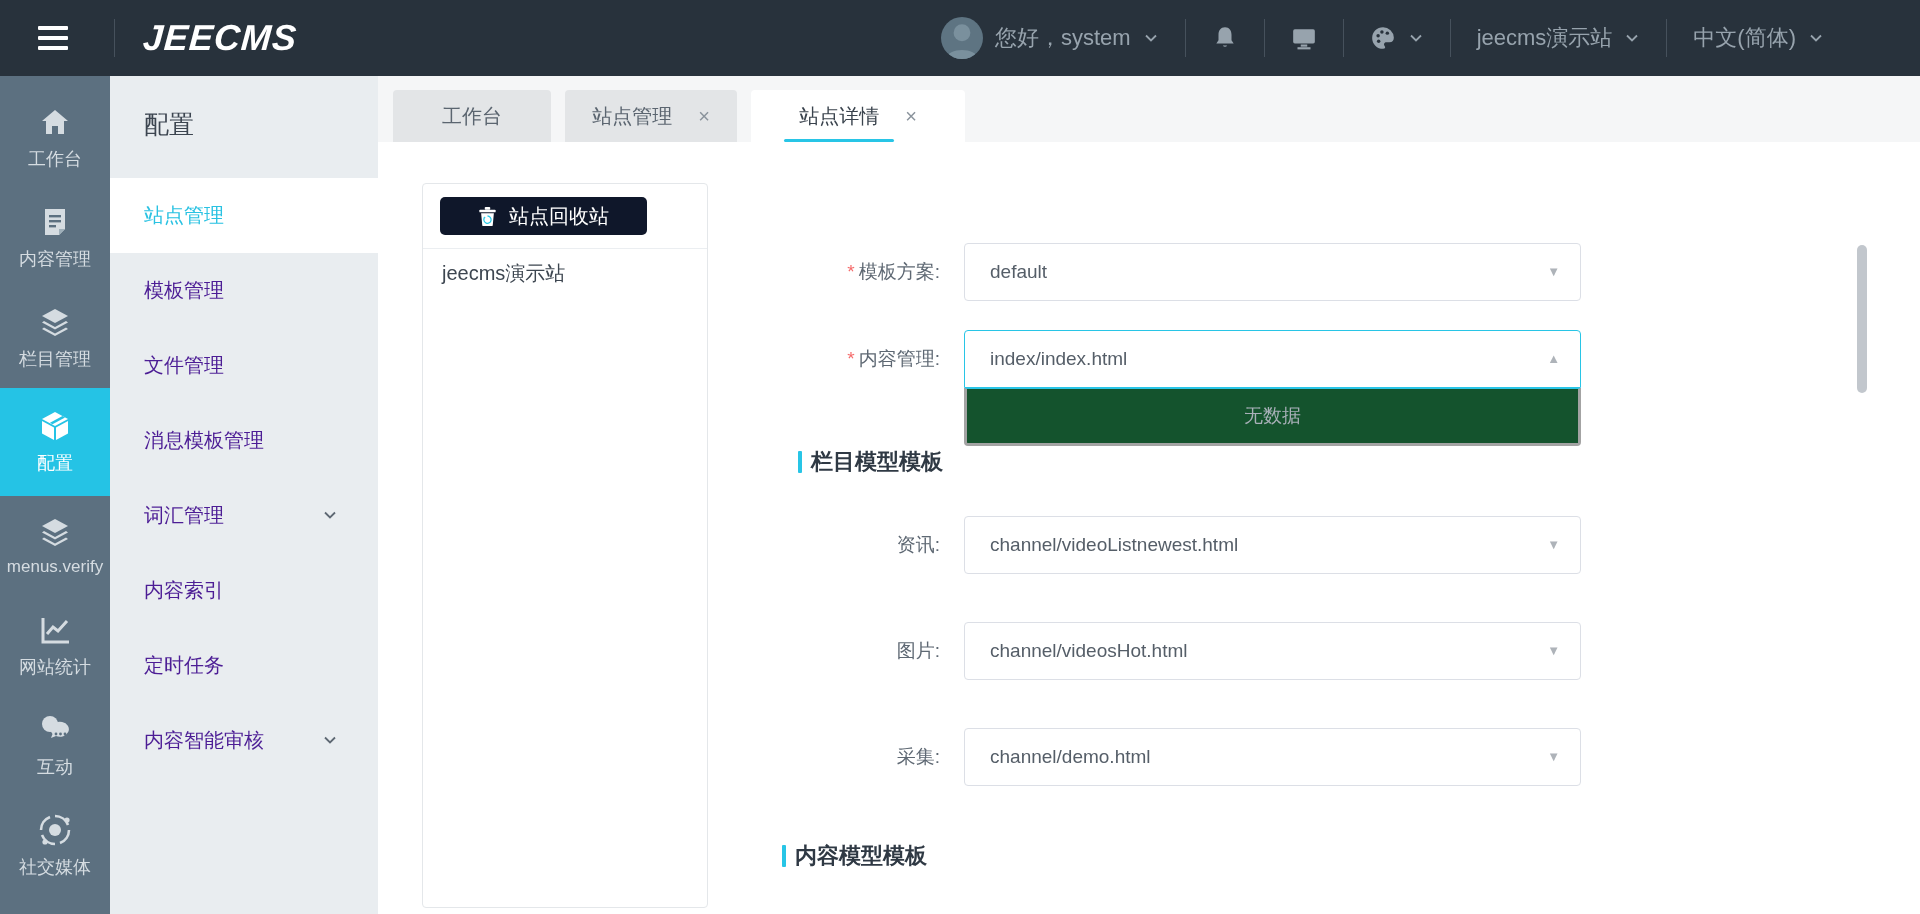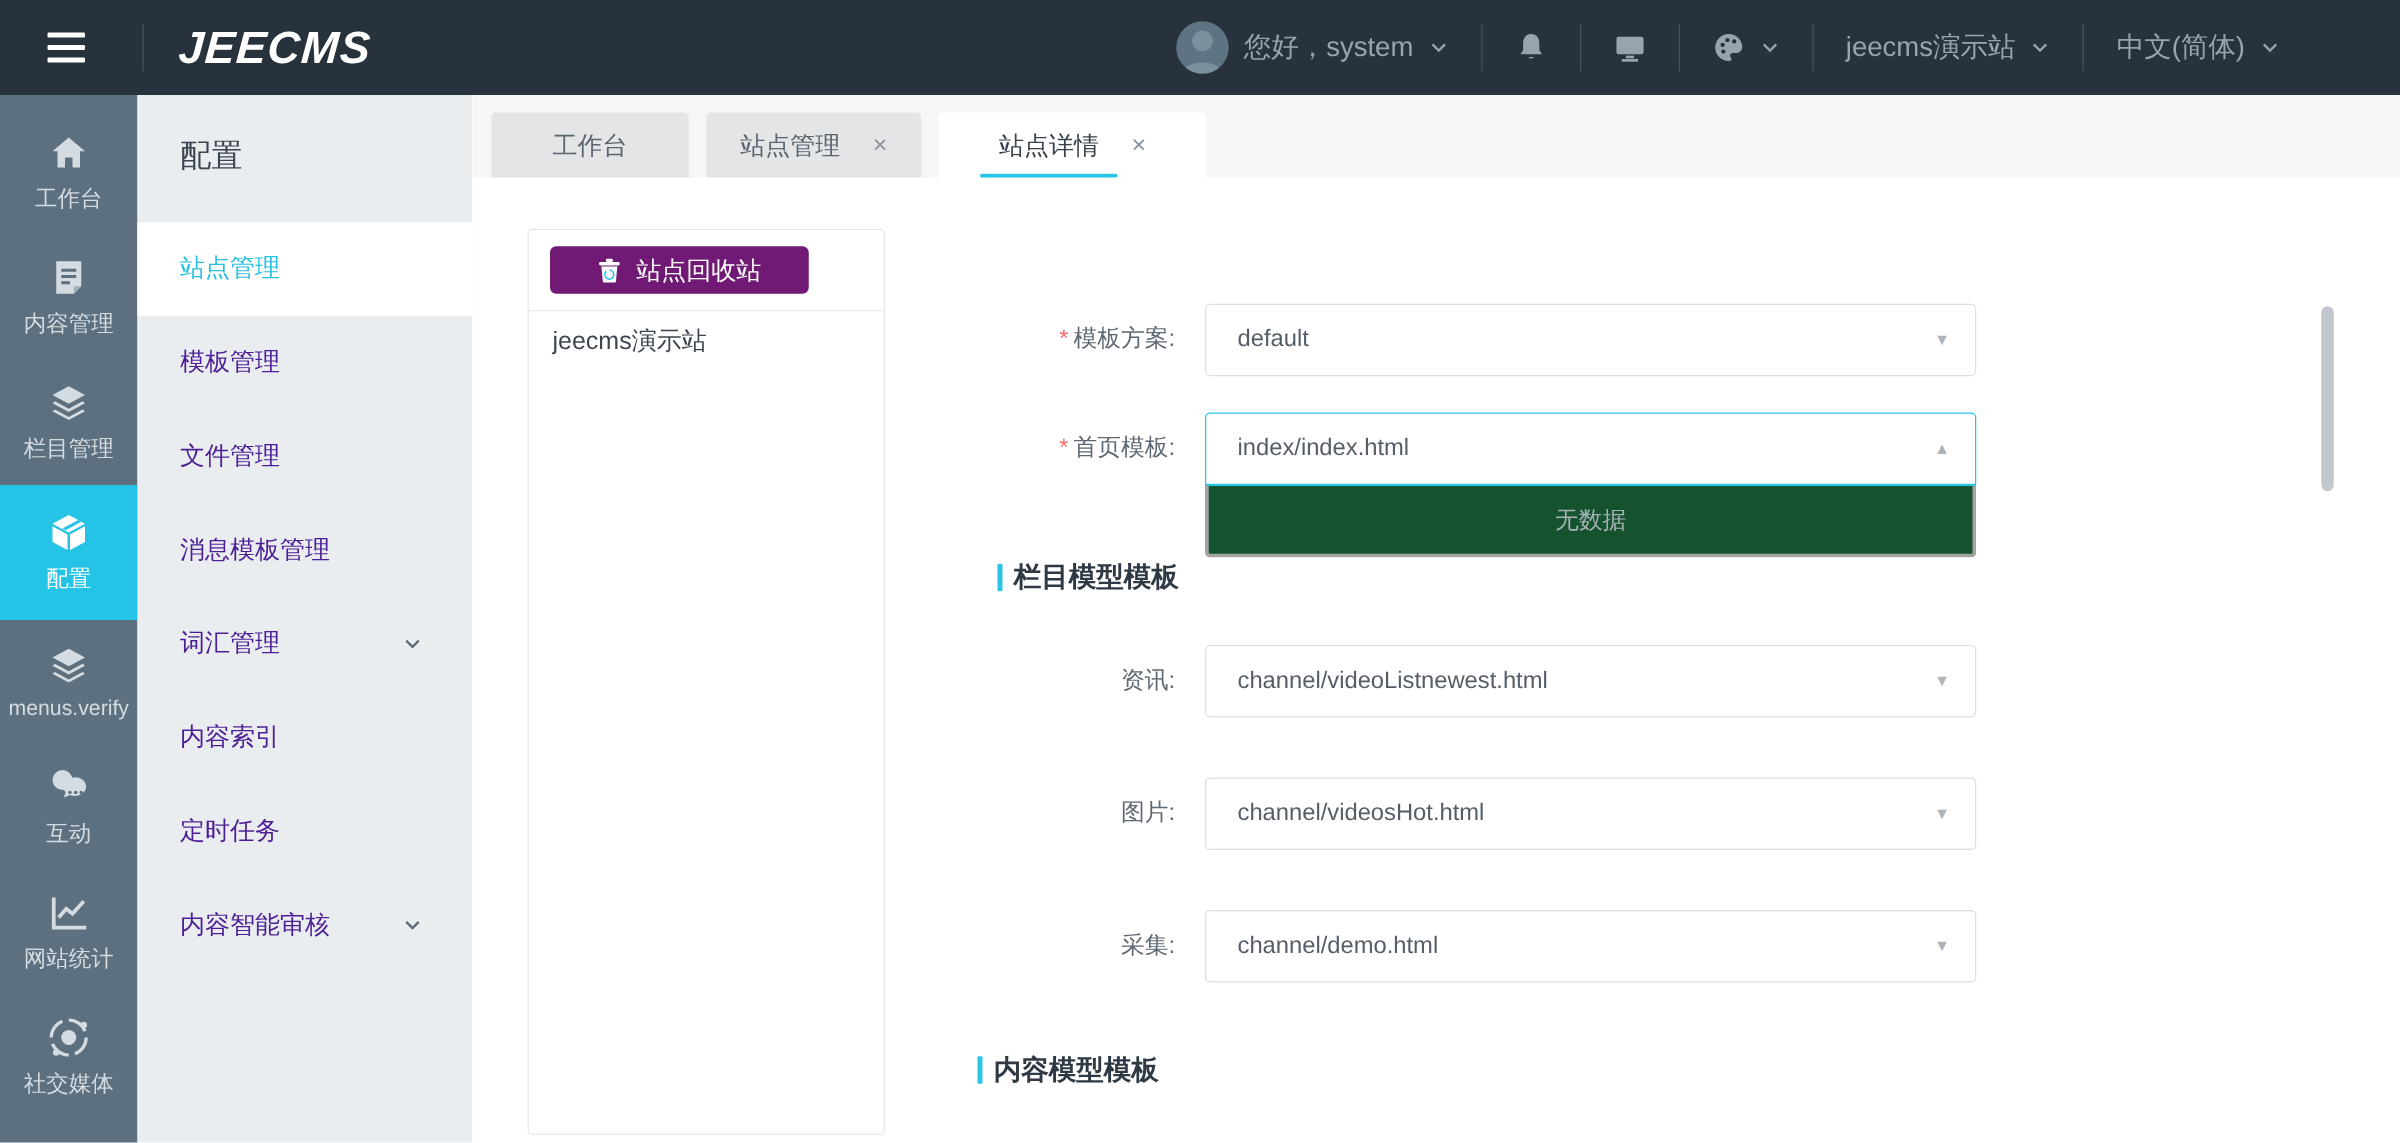--- a/index.html
+++ b/index.html
@@ -57,21 +57,21 @@
   .tab .close { font-size:20px; color:#8A939C; margin-left:26px; cursor:pointer; }
   .tab .underline { position:absolute; left:33px; bottom:0; width:110px; height:3px;
     background:#28C5E6; border-radius:2px; }
 
   .content { position:absolute; left:0; top:66px; width:1542px; height:772px; }
 
   
   .site-card { position:absolute; left:44px; top:41px; width:286px; height:725px;
     border:1px solid #E4E7EA; border-radius:4px; background:#fff; }
   .recycle-btn { position:absolute; left:17px; top:13px; width:207px; height:38px;
-    background:#701a75; border:none; border-radius:5px; color:#fff; font-size:20px;
+    background:#0f172a; border:none; border-radius:5px; color:#fff; font-size:20px;
     display:flex; align-items:center; justify-content:center; gap:12px; cursor:pointer;
     font-family:inherit; }
   .recycle-btn svg { width:19px; height:20px; }
   .card-divider { position:absolute; left:0; top:64px; width:100%; height:1px; background:#EBEEF1; }
   .site-item { position:absolute; left:0; top:64px; width:100%; height:50px; line-height:50px;
     padding-left:19px; font-size:20px; color:#3D4650; cursor:pointer; }
 
   
   .form-row { position:absolute; left:0; width:1300px; height:58px; }
   .form-label { position:absolute; left:0; width:562px; height:58px; line-height:58px;
@@ -202,34 +202,34 @@
   <div class="side-item">
     <svg viewBox="0 0 32 32">
         <path d="M16 3 L29 10 L16 17 L3 10 Z" fill="#D5DCE1"></path>
         <path d="M5 15 L3 16.5 L16 23.5 L29 16.5 L27 15 L16 21 Z" fill="#D5DCE1"></path>
         <path d="M5 21.5 L3 23 L16 30 L29 23 L27 21.5 L16 27.5 Z" fill="#D5DCE1"></path>
       </svg>
     <span class="side-label" style="font-size:17px">menus.verify</span>
   </div>
   <div class="side-item">
     <svg viewBox="0 0 32 32">
+        <path d="M4 4 L4 28 L30 28" fill="none" stroke="#D5DCE1" stroke-width="3"></path>
+        <polyline points="8,20 14,13 19,17 28,7" fill="none" stroke="#D5DCE1" stroke-width="3"></polyline>
+      </svg>
+    <span class="side-label">网站统计</span>
+  </div>
+  <div class="side-item">
+    <svg viewBox="0 0 32 32">
         <path d="M3 6 a8 8 0 0 1 16 0 a8 8 0 0 1 -16 0" fill="#D5DCE1" transform="translate(0,4)"></path>
         <path d="M12 14 a9 7.5 0 1 1 5 8 l-5 2 1.5-4 a9 7.5 0 0 1 -1.5 -6" fill="#D5DCE1"></path>
         <circle cx="17" cy="20" r="1.4" fill="#5C7080"></circle>
         <circle cx="21.5" cy="20" r="1.4" fill="#5C7080"></circle>
         <circle cx="26" cy="20" r="1.4" fill="#5C7080"></circle>
       </svg>
     <span class="side-label">互动</span>
-  </div>
-  <div class="side-item">
-    <svg viewBox="0 0 32 32">
-        <path d="M4 4 L4 28 L30 28" fill="none" stroke="#D5DCE1" stroke-width="3"></path>
-        <polyline points="8,20 14,13 19,17 28,7" fill="none" stroke="#D5DCE1" stroke-width="3"></polyline>
-      </svg>
-    <span class="side-label">网站统计</span>
   </div>
   <div class="side-item">
     <svg viewBox="0 0 32 32">
         <circle cx="16" cy="16" r="6" fill="#D5DCE1"></circle>
         <path d="M16 2 a14 14 0 0 1 13 9" fill="none" stroke="#D5DCE1" stroke-width="2.6"></path>
         <path d="M30 16 a14 14 0 0 1 -9 13" fill="none" stroke="#D5DCE1" stroke-width="2.6"></path>
         <path d="M16 30 a14 14 0 0 1 -13 -9" fill="none" stroke="#D5DCE1" stroke-width="2.6"></path>
         <path d="M2 16 a14 14 0 0 1 9 -13" fill="none" stroke="#D5DCE1" stroke-width="2.6"></path>
         <circle cx="28" cy="6" r="2.6" fill="#D5DCE1"></circle>
         <circle cx="6" cy="28" r="2.6" fill="#D5DCE1"></circle>
@@ -295,21 +295,21 @@
 
     <div class="form-row row1">
       <div class="form-label"><span class="req">*</span><span>模板方案:</span></div>
       <div class="select">
         <span>default</span>
         <span class="caret">▼</span>
       </div>
     </div>
 
     <div class="form-row row2">
-      <div class="form-label"><span class="req">*</span><span>首页模板:</span></div>
+      <div class="form-label"><span class="req">*</span><span>内容管理:</span></div>
       <div class="select focus">
         <span>index/index.html</span>
         <span class="caret">▲</span>
       </div>
     </div>
     <div class="dropdown-panel">无数据</div>
 
     <div class="section-head sec1">
       <div class="section-bar"></div>
       <div class="section-title">栏目模型模板</div>

